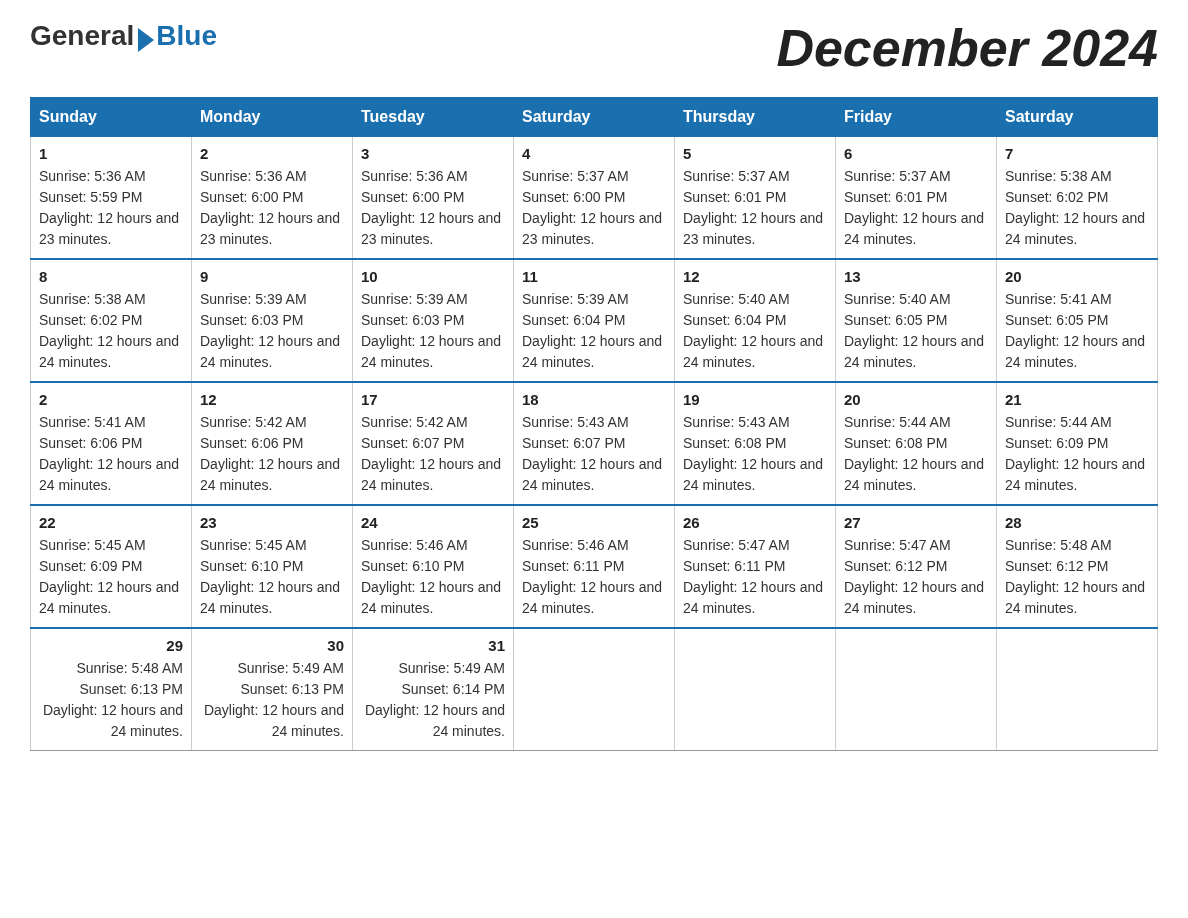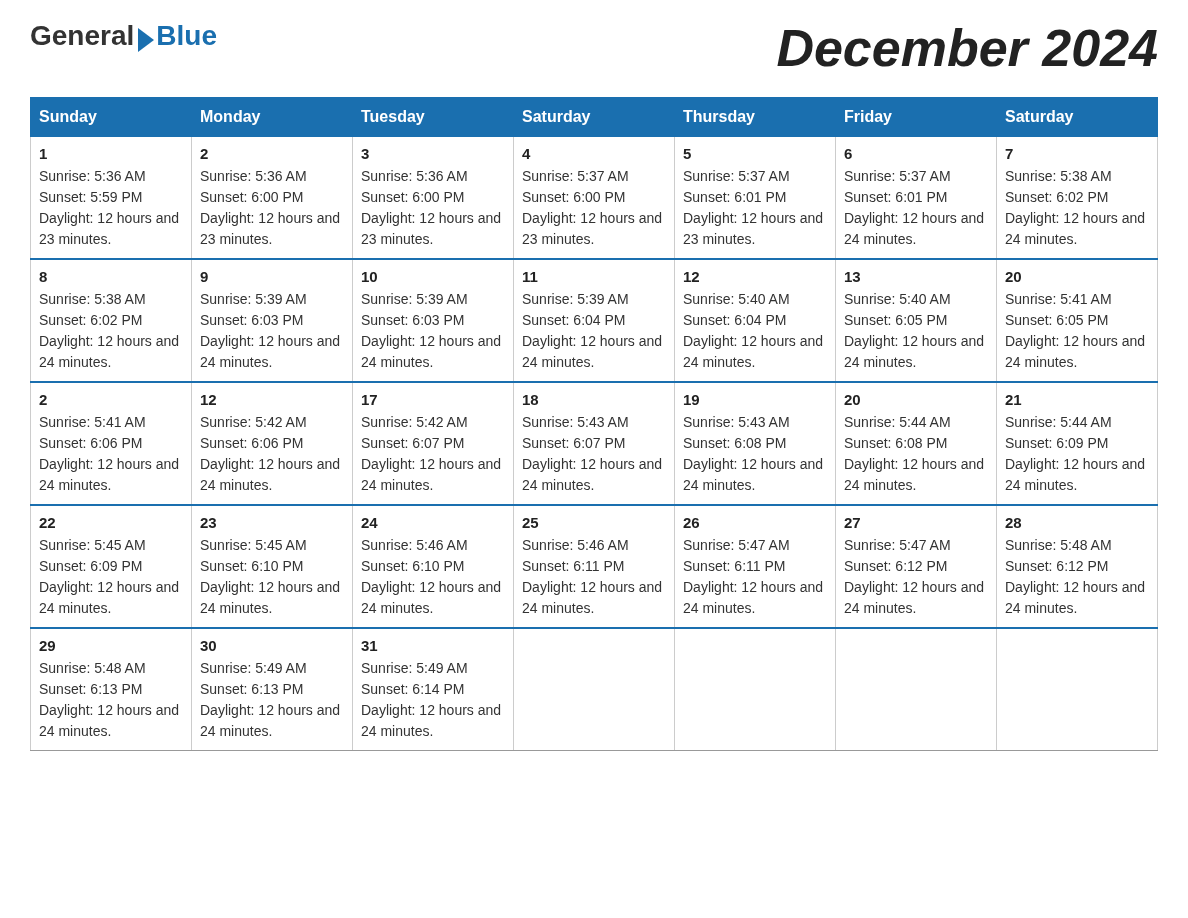--- a/index.html
+++ b/index.html
@@ -78,20 +78,21 @@
       padding: 8px;
       border: 1px solid #ccc;
       width: calc(100% / 7);
       min-height: 110px;
       font-size: 13px;
       color: #333;
       background: #fff;
     }
     .calendar tr:last-child td {
       border-bottom: 1px solid #999;
+      text-align: right;
     }
     .day-number {
       font-size: 15px;
       font-weight: bold;
       color: #222;
       margin-bottom: 4px;
       display: block;
     }
     .day-info {
       font-size: 14px;

